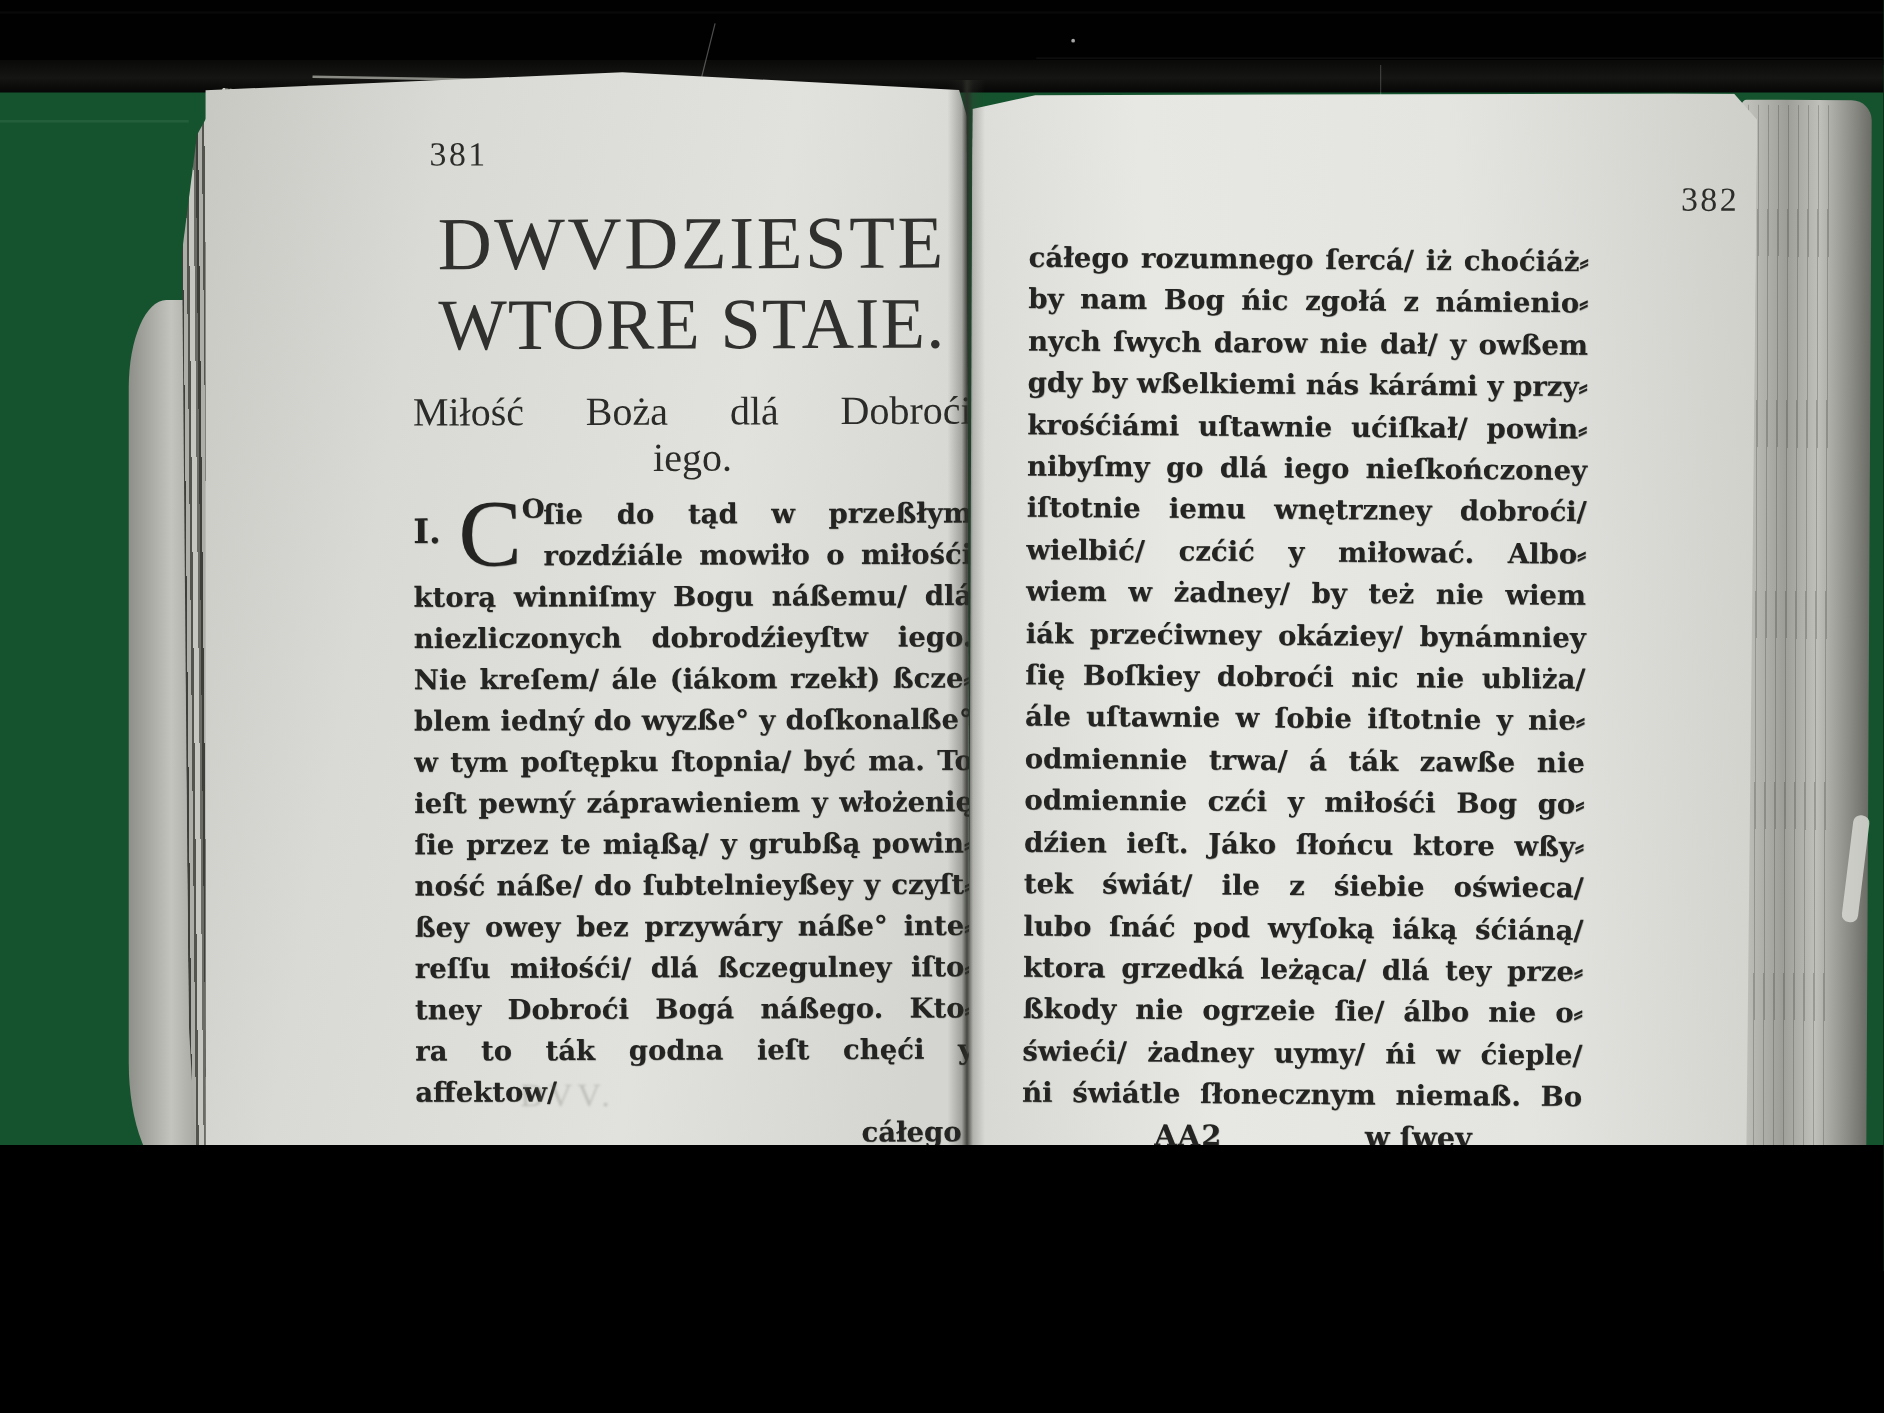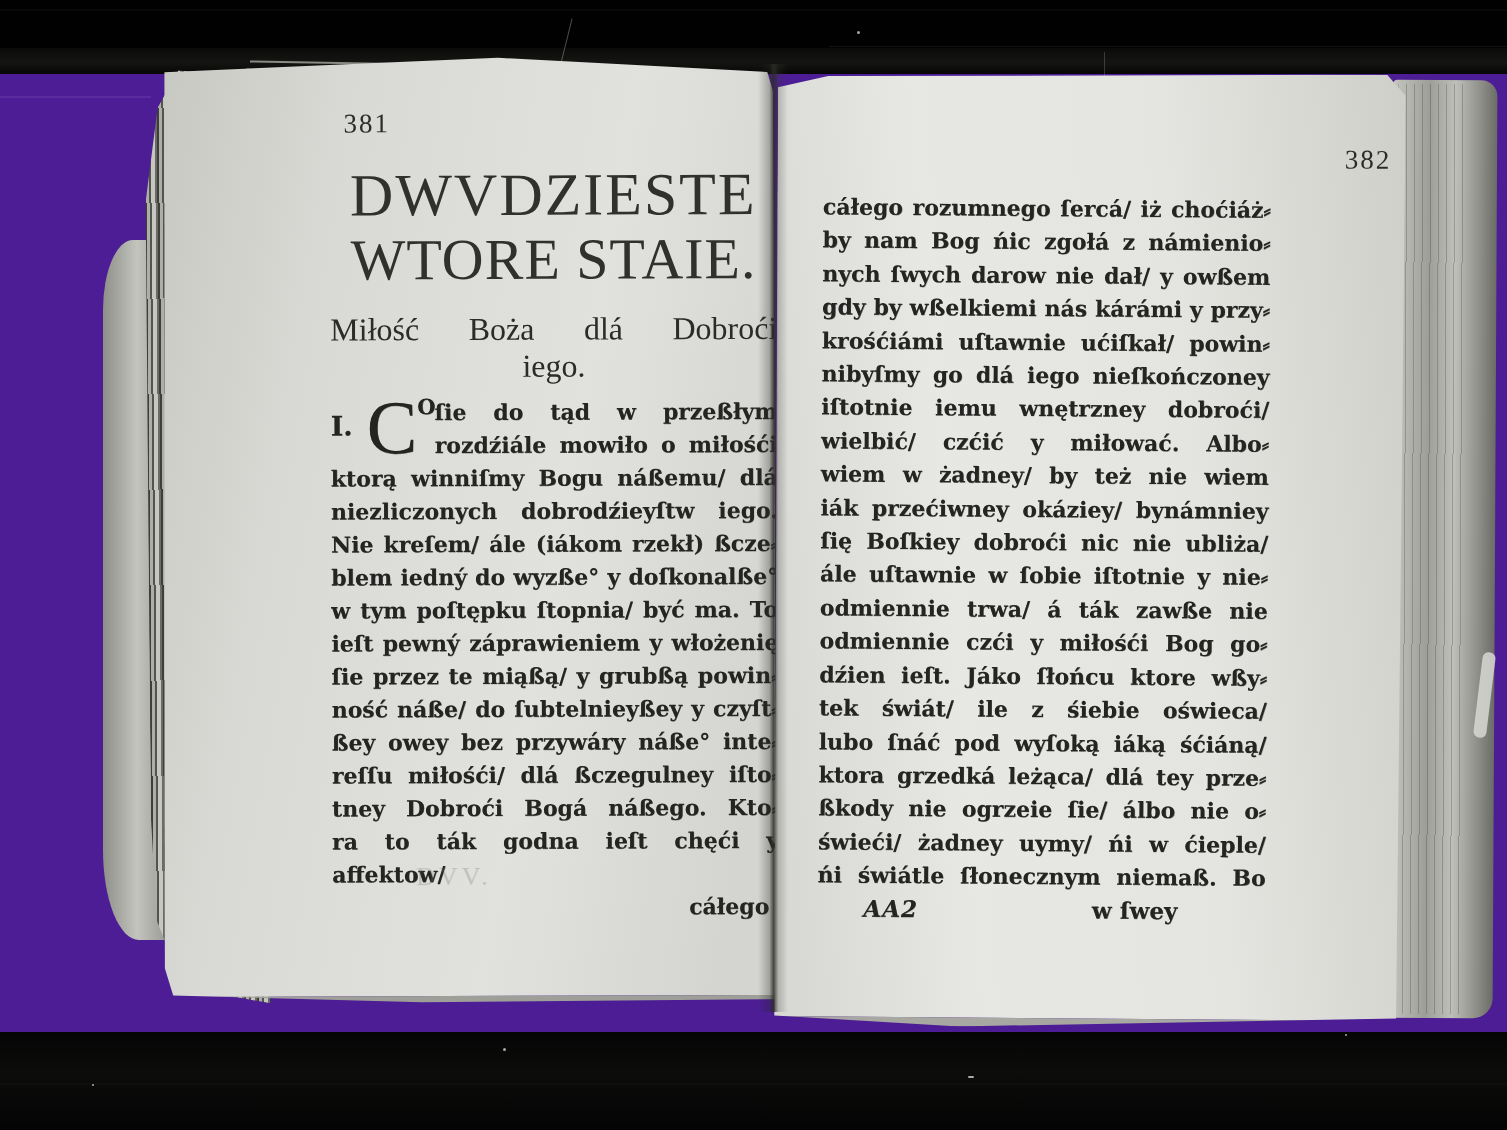--- a/index.html
+++ b/index.html
@@ -1,16 +1,16 @@
 <!DOCTYPE html>
 <html><head>
 <meta charset="utf-8">
 <style>
   html,body{margin:0;padding:0;background:#000;}
-  .stage{position:relative;width:1507px;height:1130px;background:#4c1d95;overflow:hidden;
+  .stage{position:relative;width:1507px;height:916px;background:#14532d;overflow:hidden;
          font-family:"DejaVu Serif","DejaVu Sans",serif;}
   .fx{position:absolute;pointer-events:none;}
 
   
   .band-top{left:0;top:0;width:100%;height:52px;background:#010101;}
   .band-roll{left:0;top:48px;width:100%;height:26px;background:linear-gradient(180deg,#0a0a09,#151513 55%,#060606);}
   .band-bottom{left:0;top:1032px;width:100%;height:98px;background:linear-gradient(180deg,#050505,#0c0c0b 40%,#040404);}
   .streak{background:rgba(255,255,255,0.07);height:2px;}
   .scratch{background:rgba(255,255,255,0.30);width:1px;}
   .speck{background:rgba(255,255,255,0.65);width:3px;height:3px;border-radius:50%;}
@@ -65,21 +65,21 @@
   .tc-right .body{margin-top:0;padding-top:120px;}
   .tc-right .bline{line-height:33.4px;}
 
   .dc-wrap{float:left;width:104px;height:64px;display:flex;align-items:flex-start;}
   .numeral{font-size:27px;font-weight:700;margin-top:14px;}
   .dropcap{font-family:"Liberation Serif",serif;font-weight:400;font-size:76px;line-height:62px;margin-left:14px;}
   .dc-sup{font-size:21px;margin-top:-2px;}
 
   .catchrow{margin-top:3px;text-align:right;padding-right:10px;font-weight:700;font-size:22px;}
   .sigrow{display:flex;font-weight:700;font-size:23px;margin-top:2px;}
-  .sig{margin-left:46px;letter-spacing:1px;font-style:italic;}
+  .sig{margin-left:106px;letter-spacing:1px;}
   .catch-r{margin-left:auto;margin-right:88px;}
 
   .ghost{position:absolute;left:252px;top:806px;font-family:"Liberation Serif",serif;font-size:26px;
          letter-spacing:4px;color:#6a6a64;opacity:0.28;filter:blur(0.7px);}
 </style>
 </head>
 <body>
 
 <div class="stage">
 

